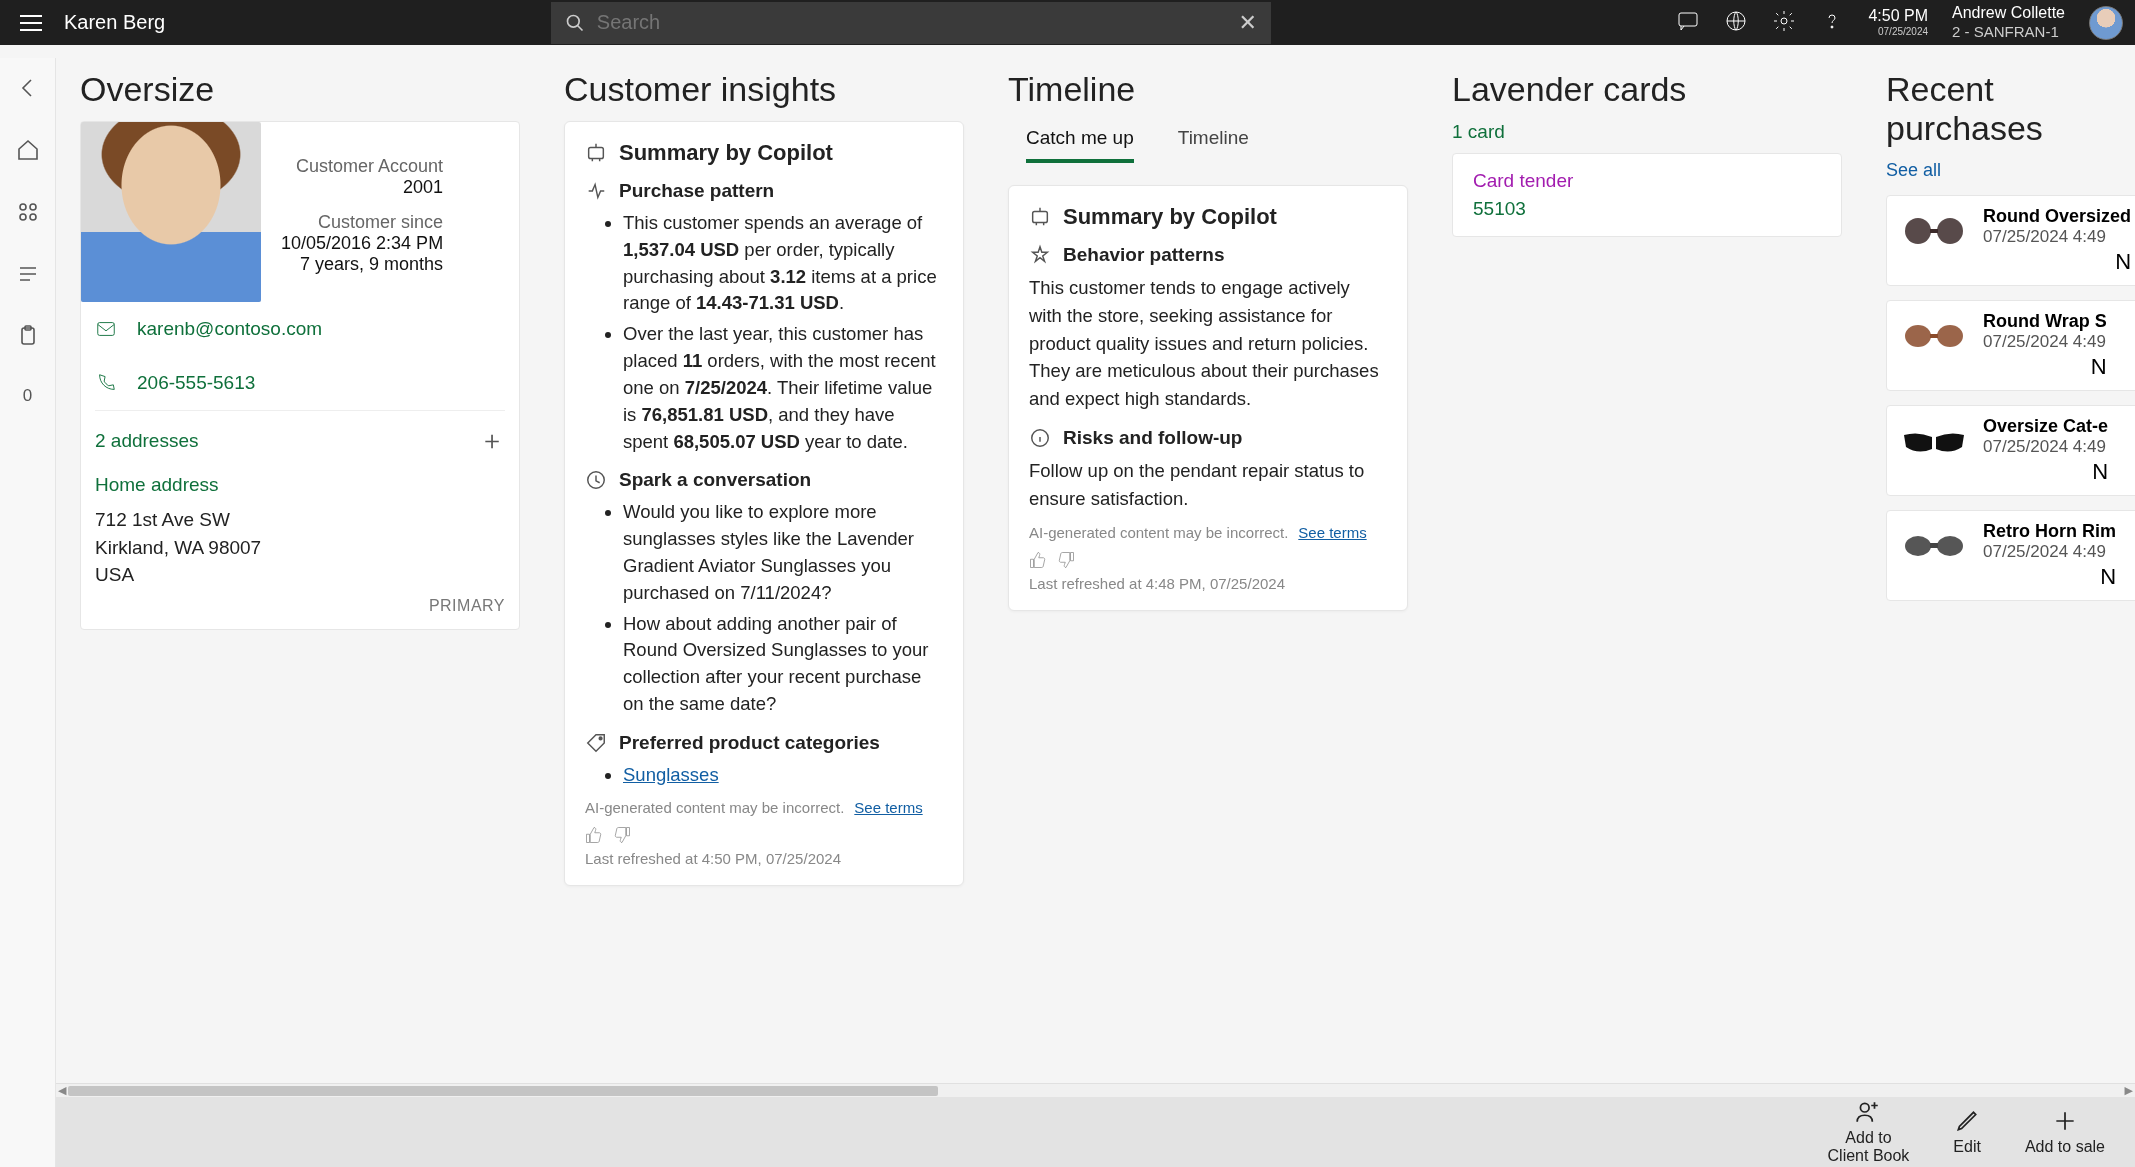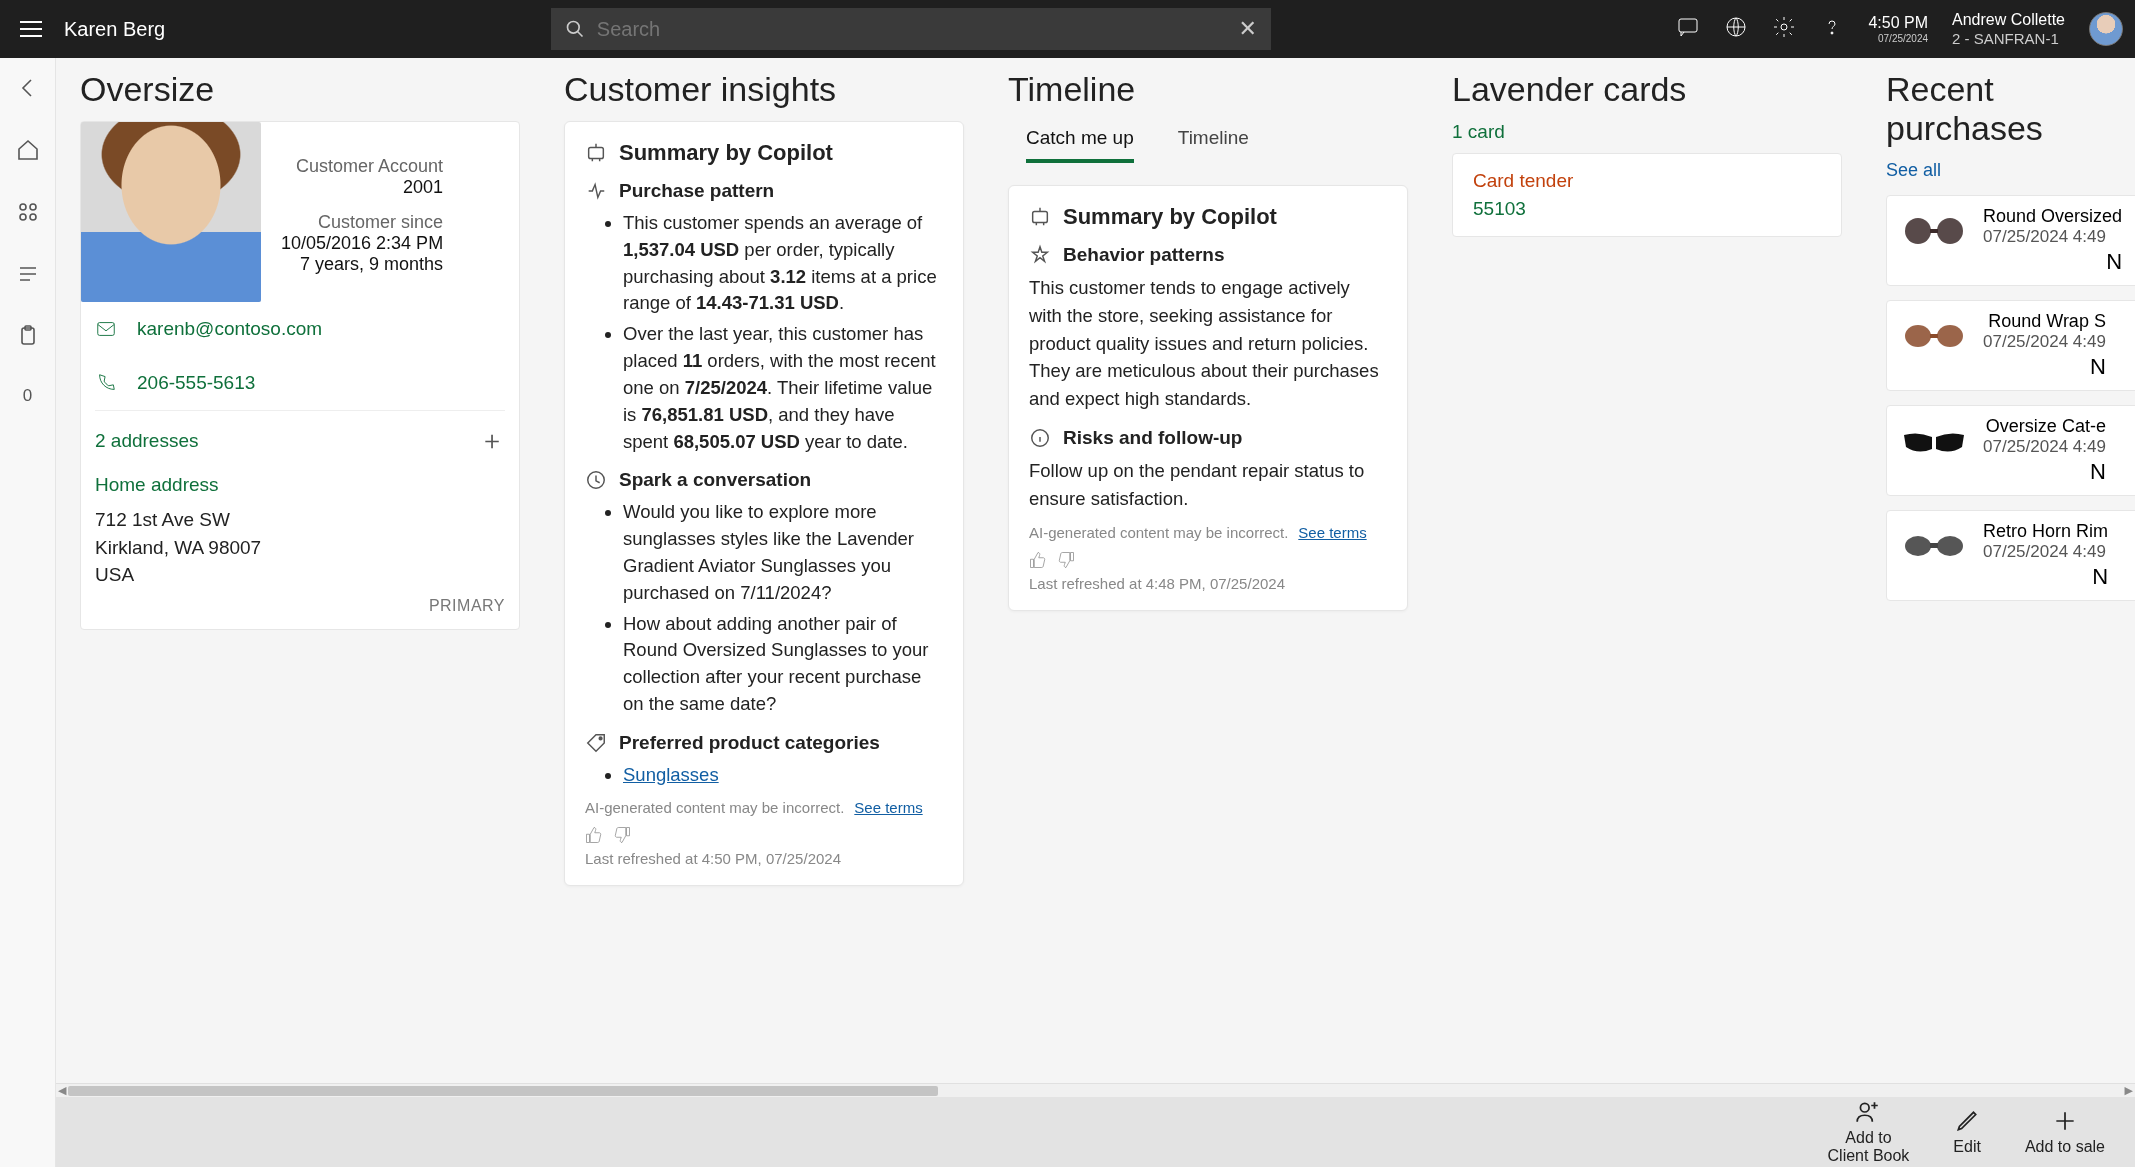--- a/index.html
+++ b/index.html
@@ -1,19 +1,19 @@
 <!DOCTYPE html>
 <html><head>
 <meta charset="utf-8">
 <style>
 * { box-sizing: border-box; margin: 0; padding: 0; font-family: "Segoe UI", Arial, sans-serif; }
 html, body { width: 2135px; height: 1167px; background: #f5f5f5; overflow: hidden; }
 
 
-.topbar { display: flex; align-items: center; height: 58px; background: #1f1f1f; color: #fff; padding: 12px 12px; }
+.topbar { display: flex; align-items: center; height: 45px; background: #1f1f1f; color: #fff; padding: 12px 12px; }
 .topbar .hamburger { width: 28px; height: 28px; display: flex; flex-direction: column; justify-content: center; gap: 5px; margin: 0 16px 0 8px; cursor: pointer; }
 .topbar .hamburger span { display: block; height: 2px; background: #fff; width: 22px; }
 .topbar .title { font-size: 20px; font-weight: 400; }
 .topbar .search-wrap { margin-left: auto; margin-right: auto; display: flex; align-items: center; background: #3a3a3a; height: 42px; width: 720px; padding: 0 14px; position: relative; }
 .topbar .search-wrap svg { width: 20px; height: 20px; fill: #ccc; margin-right: 12px; }
 .topbar .search-wrap input { flex: 1; background: transparent; border: none; color: #ccc; font-size: 20px; outline: none; }
 .topbar .search-wrap .close { position: absolute; right: 14px; color: #ccc; font-size: 22px; cursor: pointer; }
 .topbar .right { display: flex; align-items: center; gap: 24px; margin-left: 20px; }
 .topbar .icon-btn svg { width: 24px; height: 24px; stroke: #fff; fill: none; }
 .topbar .datetime { text-align: right; font-size: 16px; line-height: 1.25; }
@@ -87,31 +87,31 @@
 .tabs { display: flex; gap: 44px; font-size: 19px; color: #444; padding: 6px 18px 0; }
 .tabs .tab { padding-bottom: 10px; cursor: pointer; }
 .tabs .tab.active { color: #111; border-bottom: 4px solid #0f703b; font-weight: 500; }
 .col-timeline .card { margin-top: 22px; }
 .col-timeline .card p { line-height: 1.5; margin: 6px 0 12px; font-size: 18.5px; }
 
 
 .col-loyalty { width: 390px; }
 .loy-count { color: #0f703b; font-size: 19px; margin: 8px 0 10px; }
 .loy-card { background: #fff; border: 1px solid #e6e6e6; border-radius: 4px; padding: 16px 20px; }
-.loy-card .lbl { color: #c2410c; font-size: 19px; margin-bottom: 6px; }
+.loy-card .lbl { color: #a21caf; font-size: 19px; margin-bottom: 6px; }
 .loy-card .num { color: #0f703b; font-size: 19px; }
 
 
 .col-recent { width: 260px; }
 .see-all { color: #115ea3; font-size: 18px; text-decoration: none; }
 .purchase { background: #fff; border: 1px solid #e6e6e6; border-radius: 4px; margin-top: 14px; display: flex; gap: 14px; padding: 10px 12px; align-items: flex-start; overflow: hidden; }
 .purchase .thumb { width: 70px; height: 50px; flex-shrink: 0; display: flex; align-items: center; justify-content: center; }
 .purchase .thumb svg { width: 64px; height: 40px; }
 .purchase .pinfo { font-size: 18px; white-space: nowrap; }
-.purchase .pinfo .ptitle { font-weight: 400; text-align: right; }
+.purchase .pinfo .ptitle { font-weight: 700; text-align: right; }
 .purchase .pinfo .ptime { color: #555; font-size: 17px; }
 .purchase .pinfo .pprice { font-size: 22px; font-weight: 500; text-align: right; margin-top: 2px; }
 
 </style>
 </head>
 <body>
 
 <div class="topbar">
   <div class="hamburger">
       <span></span>

